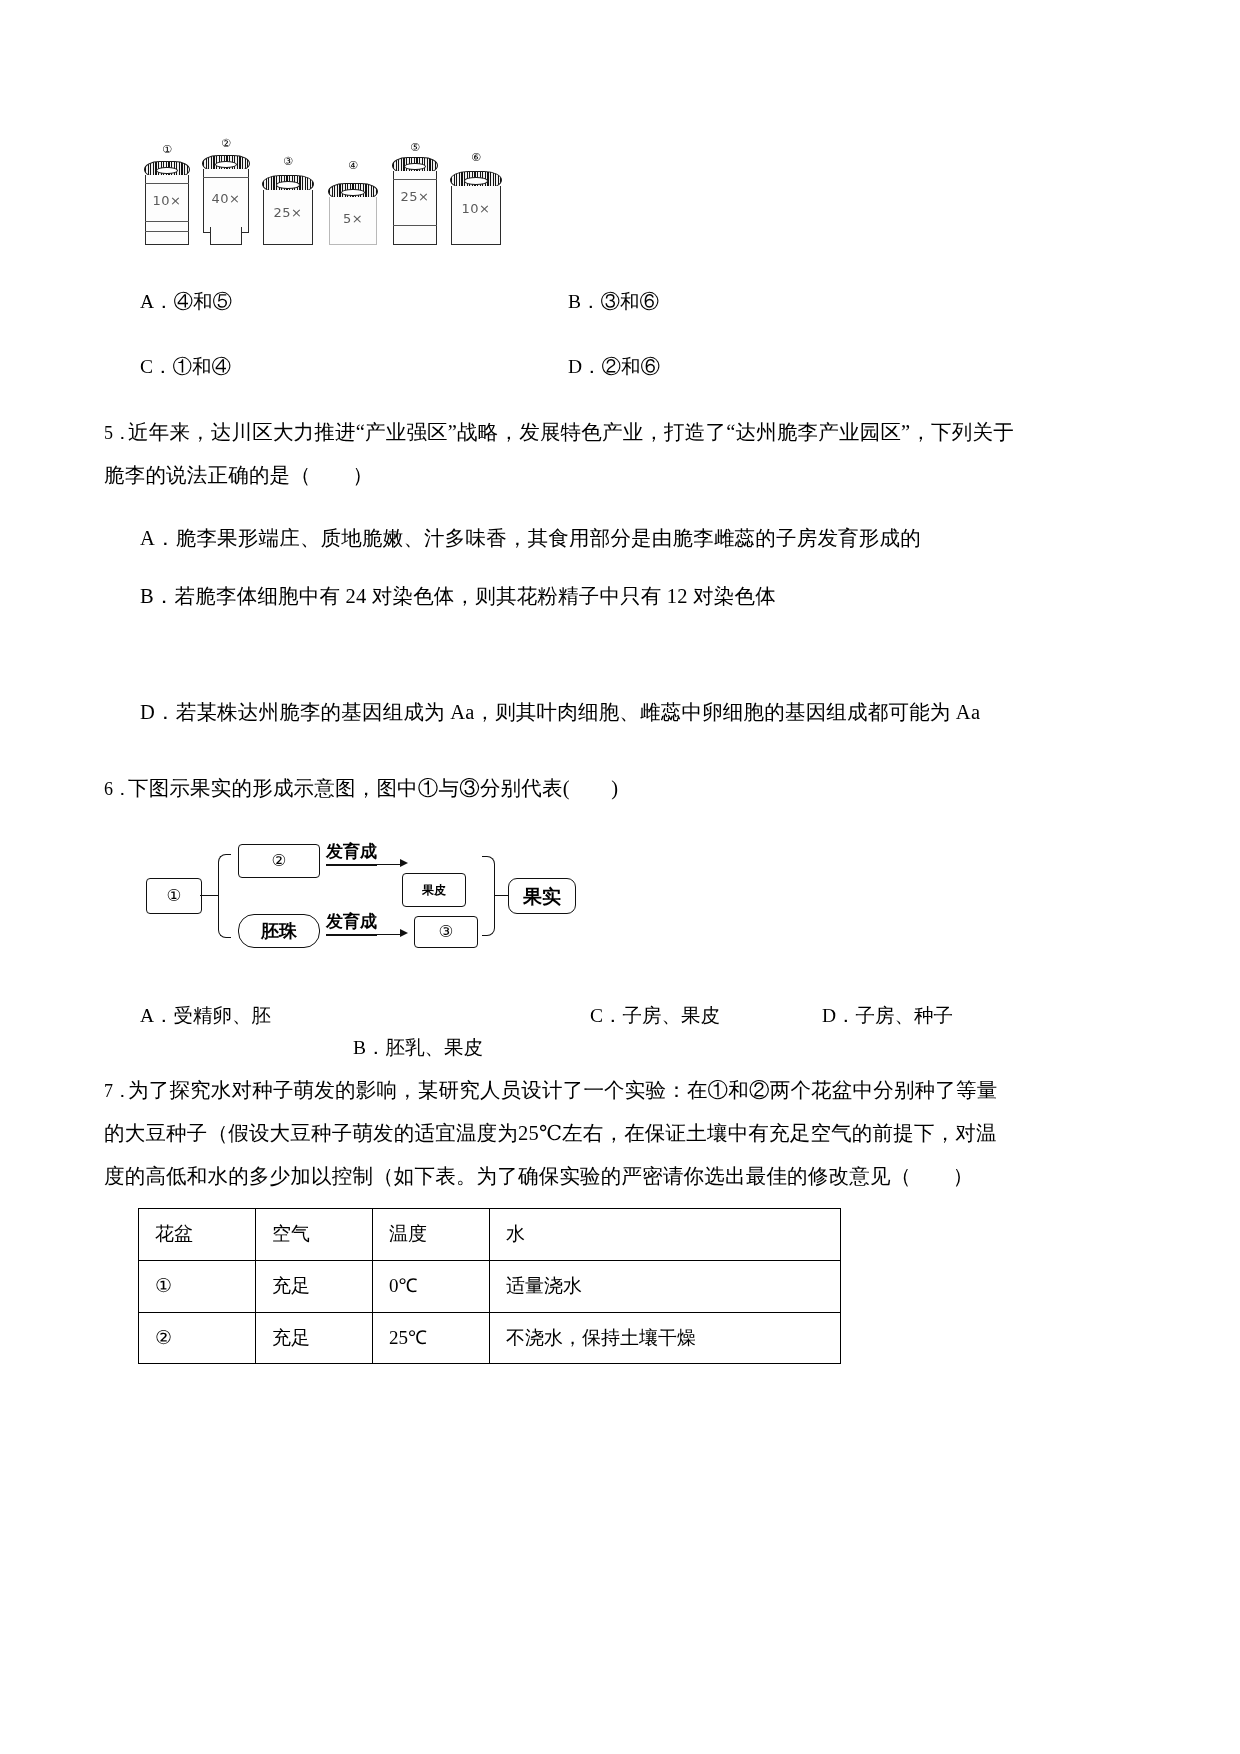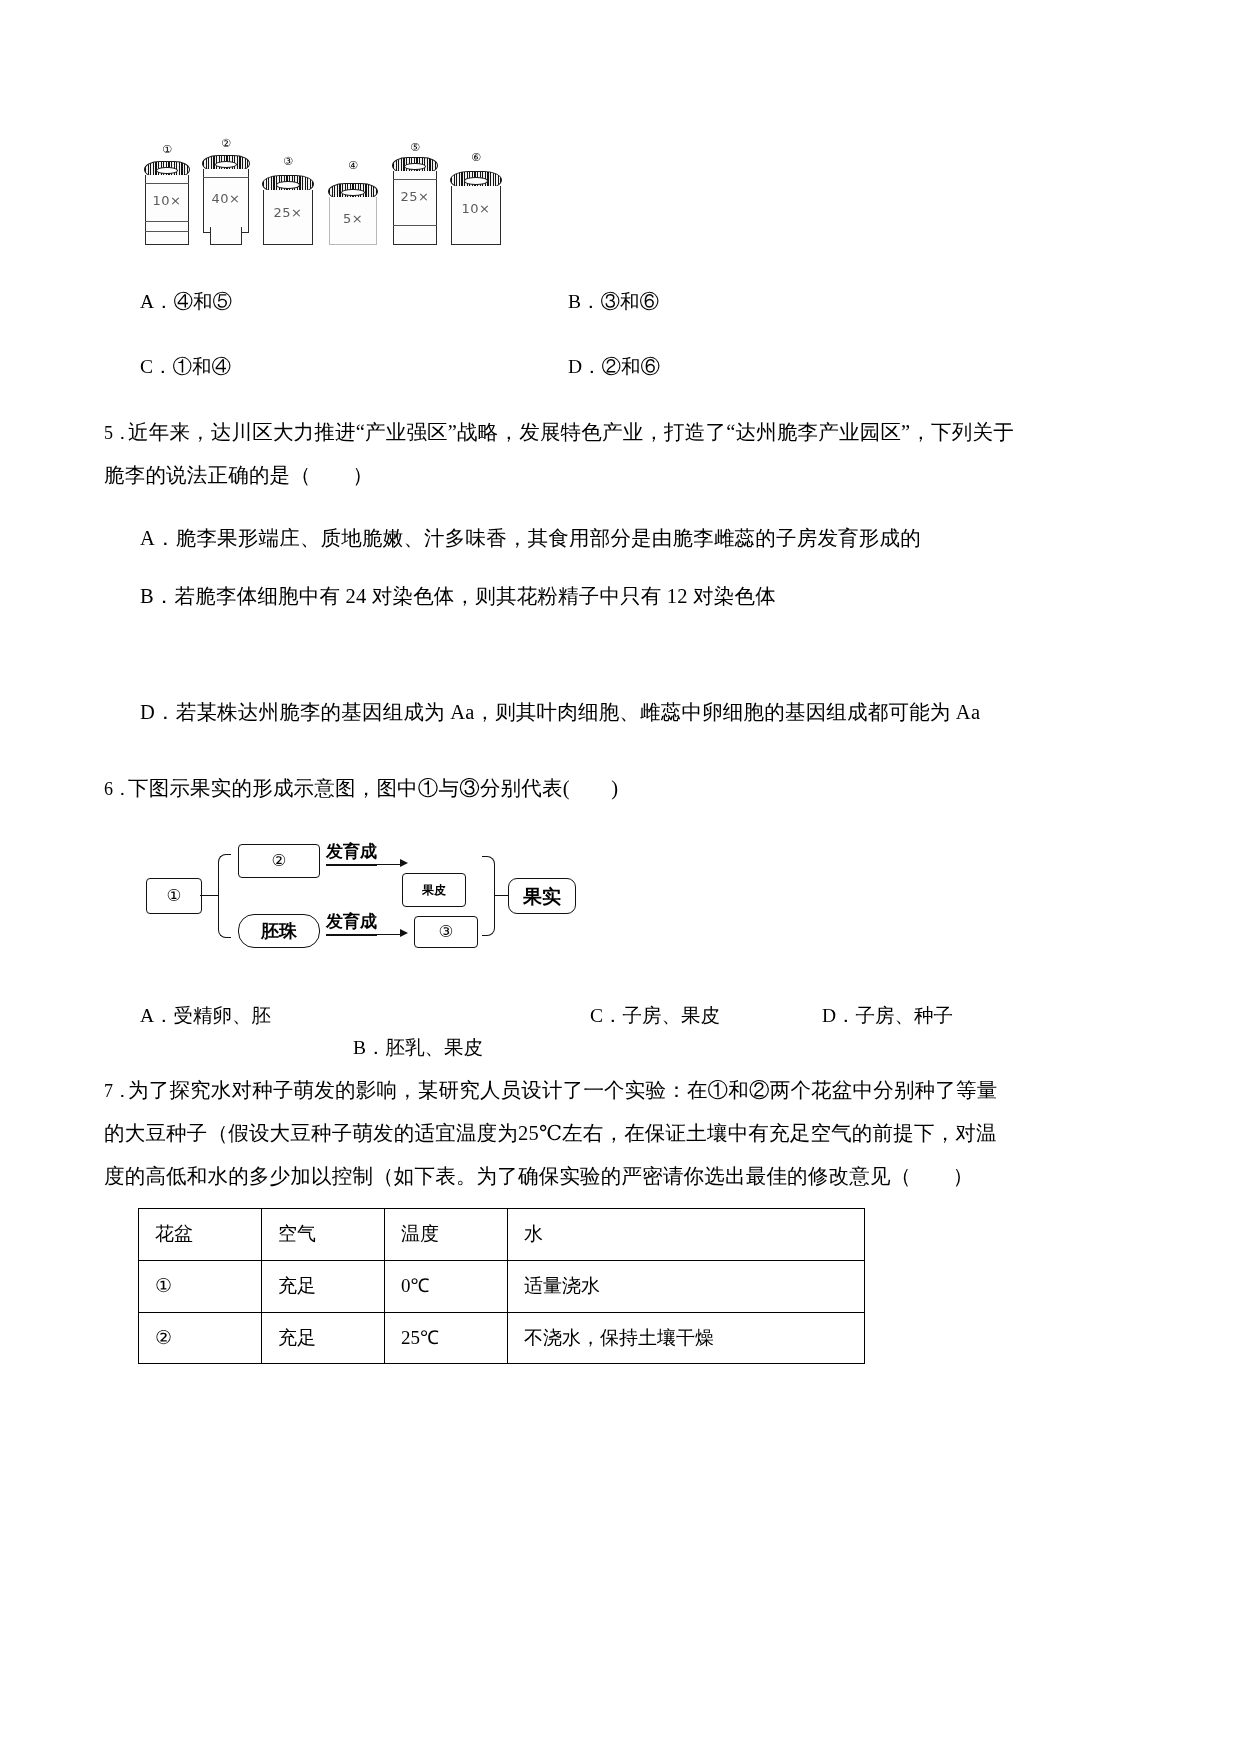--- a/index.html
+++ b/index.html
@@ -180,21 +180,21 @@
   #exp-table {
     position: absolute;
     left: 138px;
     top: 1208px;
     border-collapse: collapse;
     font-size: 19px;
     font-family: "Liberation Serif", serif;
   }
   #exp-table td {
     border: 1.7px solid #000;
-    padding: 14px 20px 14px 16px;
+    padding: 14px 14px 14px 16px;
     vertical-align: middle;
     line-height: 1.2;
     white-space: nowrap;
   }
   #exp-table td.c-pot   { width: 86px; }
   #exp-table td.c-air   { width: 86px; }
   #exp-table td.c-temp  { width: 86px; }
   #exp-table td.c-water { width: 320px; }
 
   

